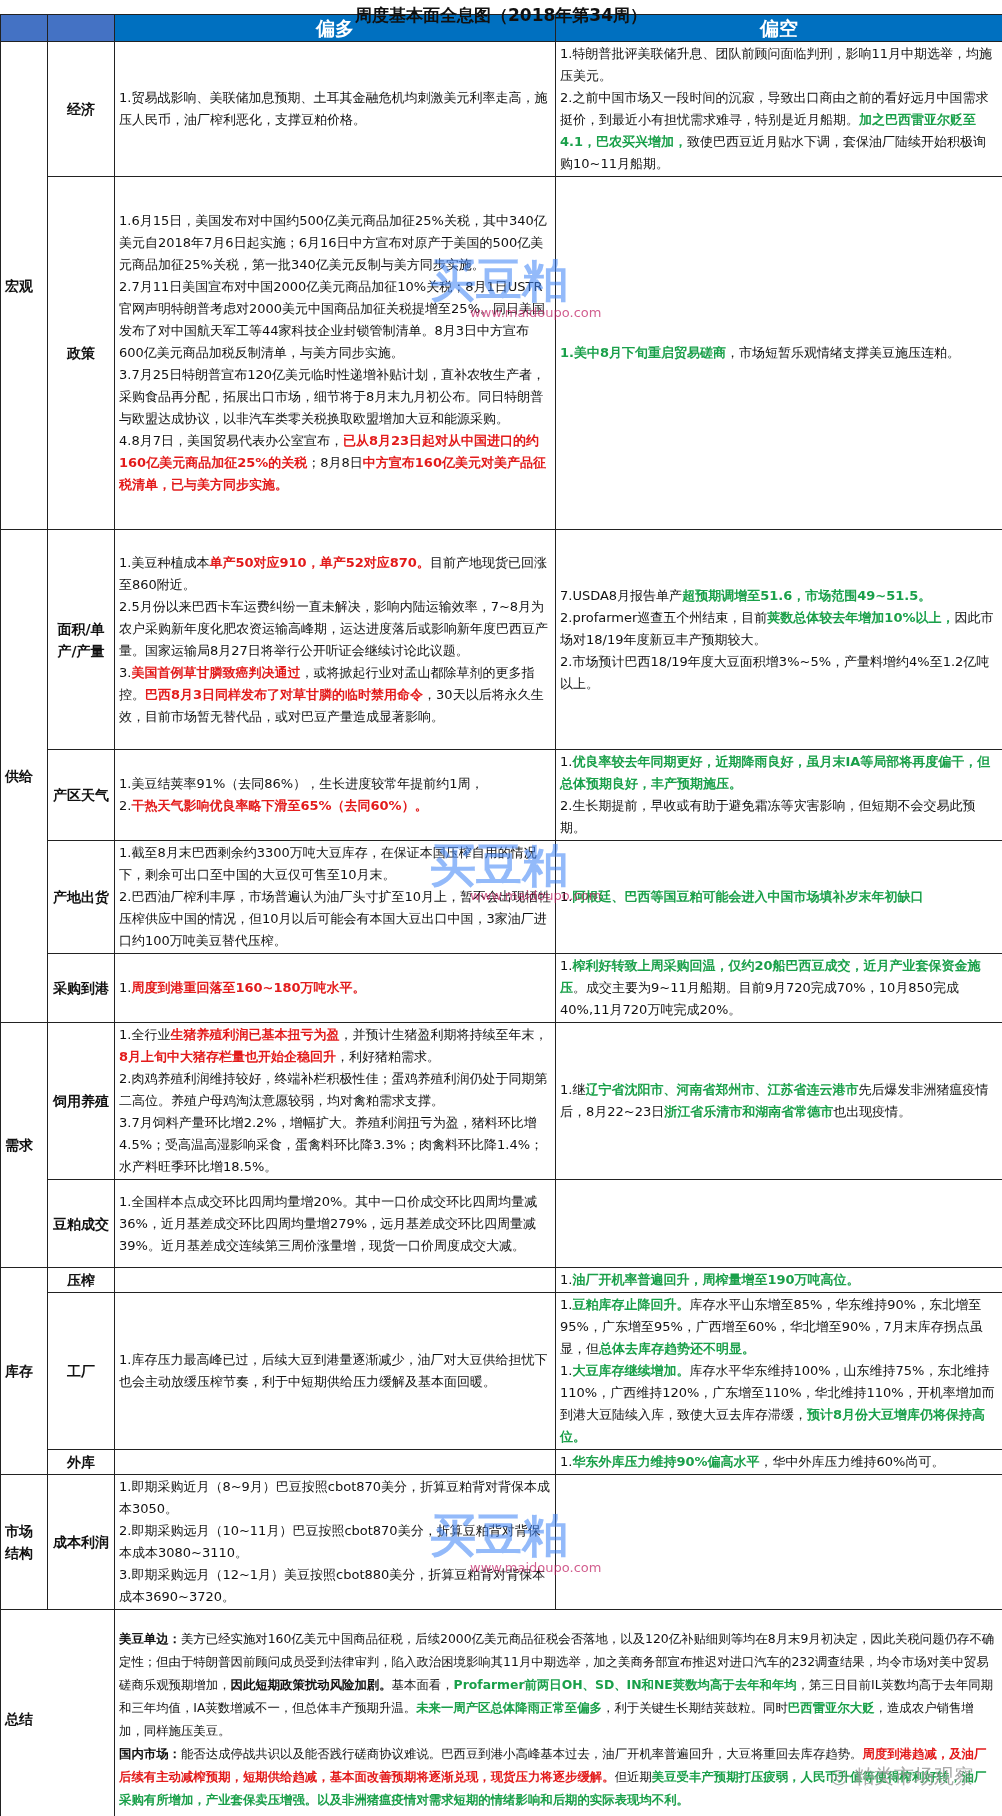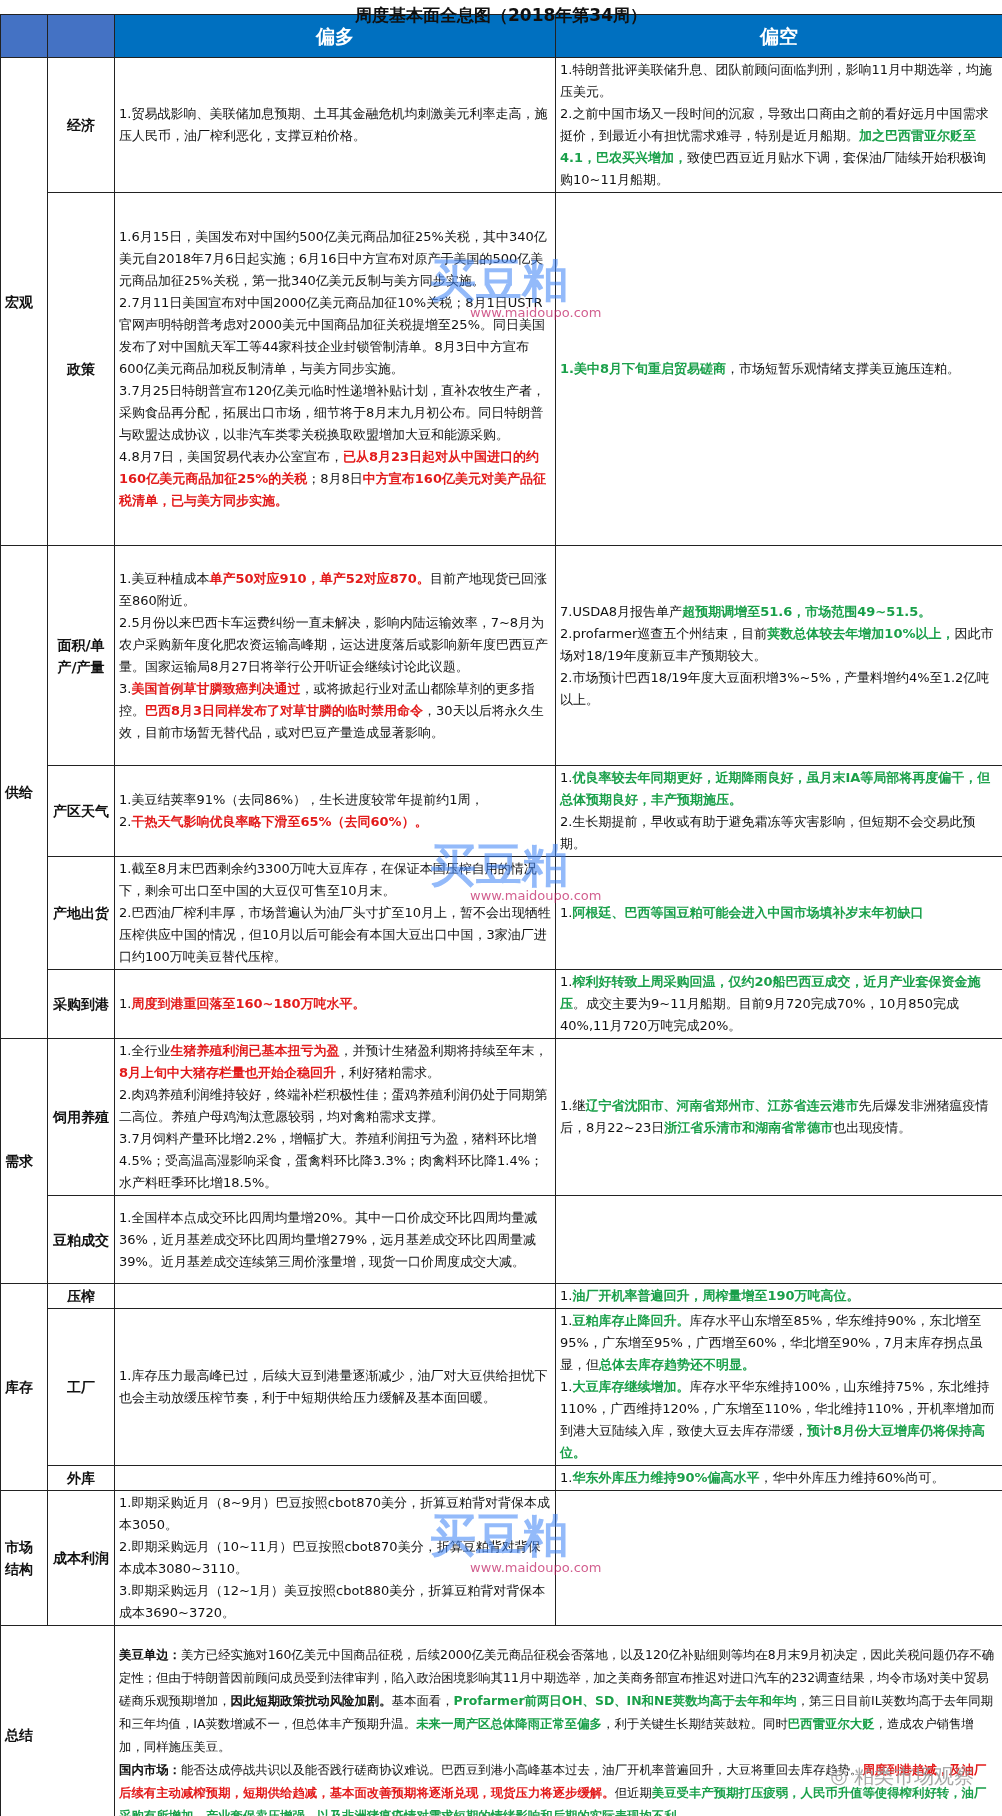--- a/index.html
+++ b/index.html
@@ -1,20 +1,20 @@
 <!DOCTYPE html>
 <html><head>
 <meta charset="utf-8">
 <style>
   * { box-sizing: border-box; margin: 0; padding: 0; }
   body { width: 1002px; height: 1816px; background: #fff; font-family: "DejaVu Sans", "Liberation Sans", sans-serif; color: #111; position: relative; overflow: hidden; }
   .title { height: 14px; line-height: 30px; text-align: center; font-size: 17px; font-weight: bold; }
   table { border-collapse: collapse; width: 1002px; table-layout: fixed; }
   td, th { border: 1px solid #222; vertical-align: middle; font-size: 13px; line-height: 22px; }
-  th.hd { background: #0070c0; color: #fff; font-size: 19px; height: 43px; font-weight: bold; text-align: center; }
+  th.hd { background: #0070c0; color: #fff; font-size: 19px; height: 27px; font-weight: bold; text-align: center; }
   th.hd-blank { background: #4472c4; }
   td.cat { text-align: left; font-weight: bold; font-size: 14px; background: #fff; padding: 0 4px; }
   td.sub { text-align: center; font-weight: bold; font-size: 14px; padding: 0 4px; }
   td.sub-left { text-align: center; font-weight: bold; font-size: 14px; padding: 0 4px; }
   td.txt { padding: 1px 4px; }
   .red { color: #e31b1b; font-weight: bold; }
   .grn { color: #1aa04a; font-weight: bold; }
   .bold { font-weight: bold; }
   .summary td.txt { font-size: 12.4px; line-height: 23px; }
   .watermark { position: absolute; color: #3b82f6; font-size: 46px; font-weight: bold; opacity: 0.55; pointer-events: none; }

